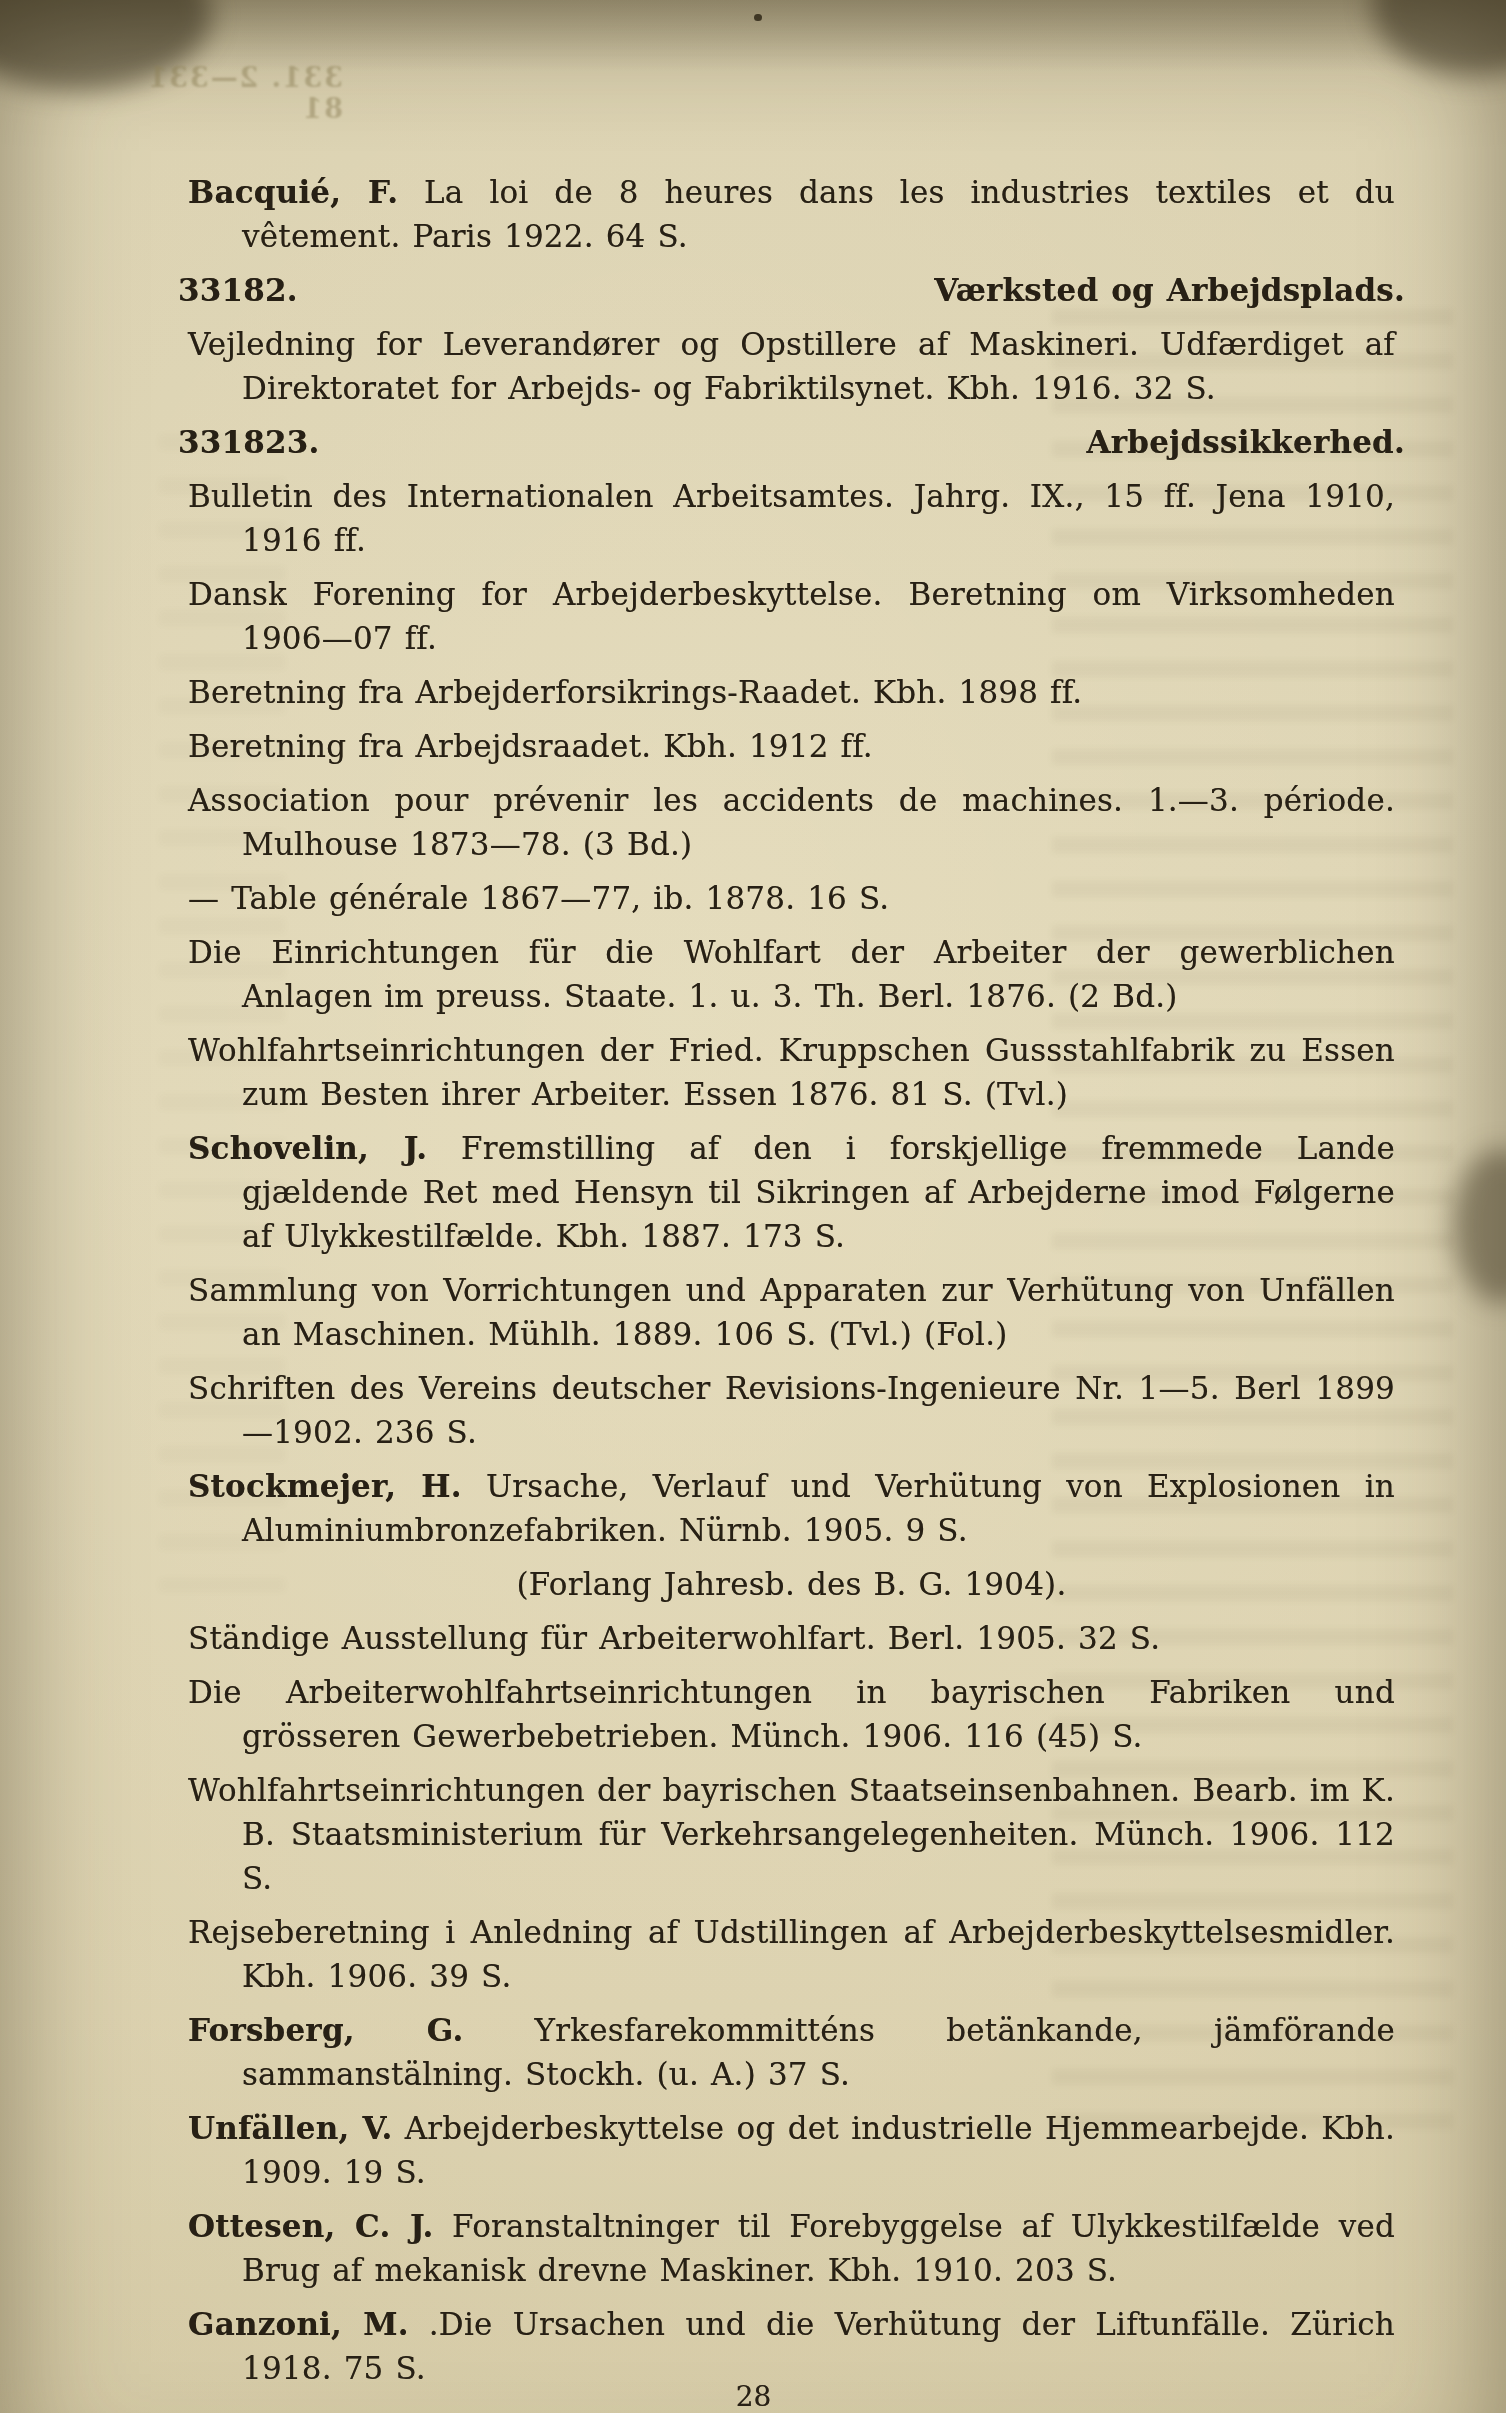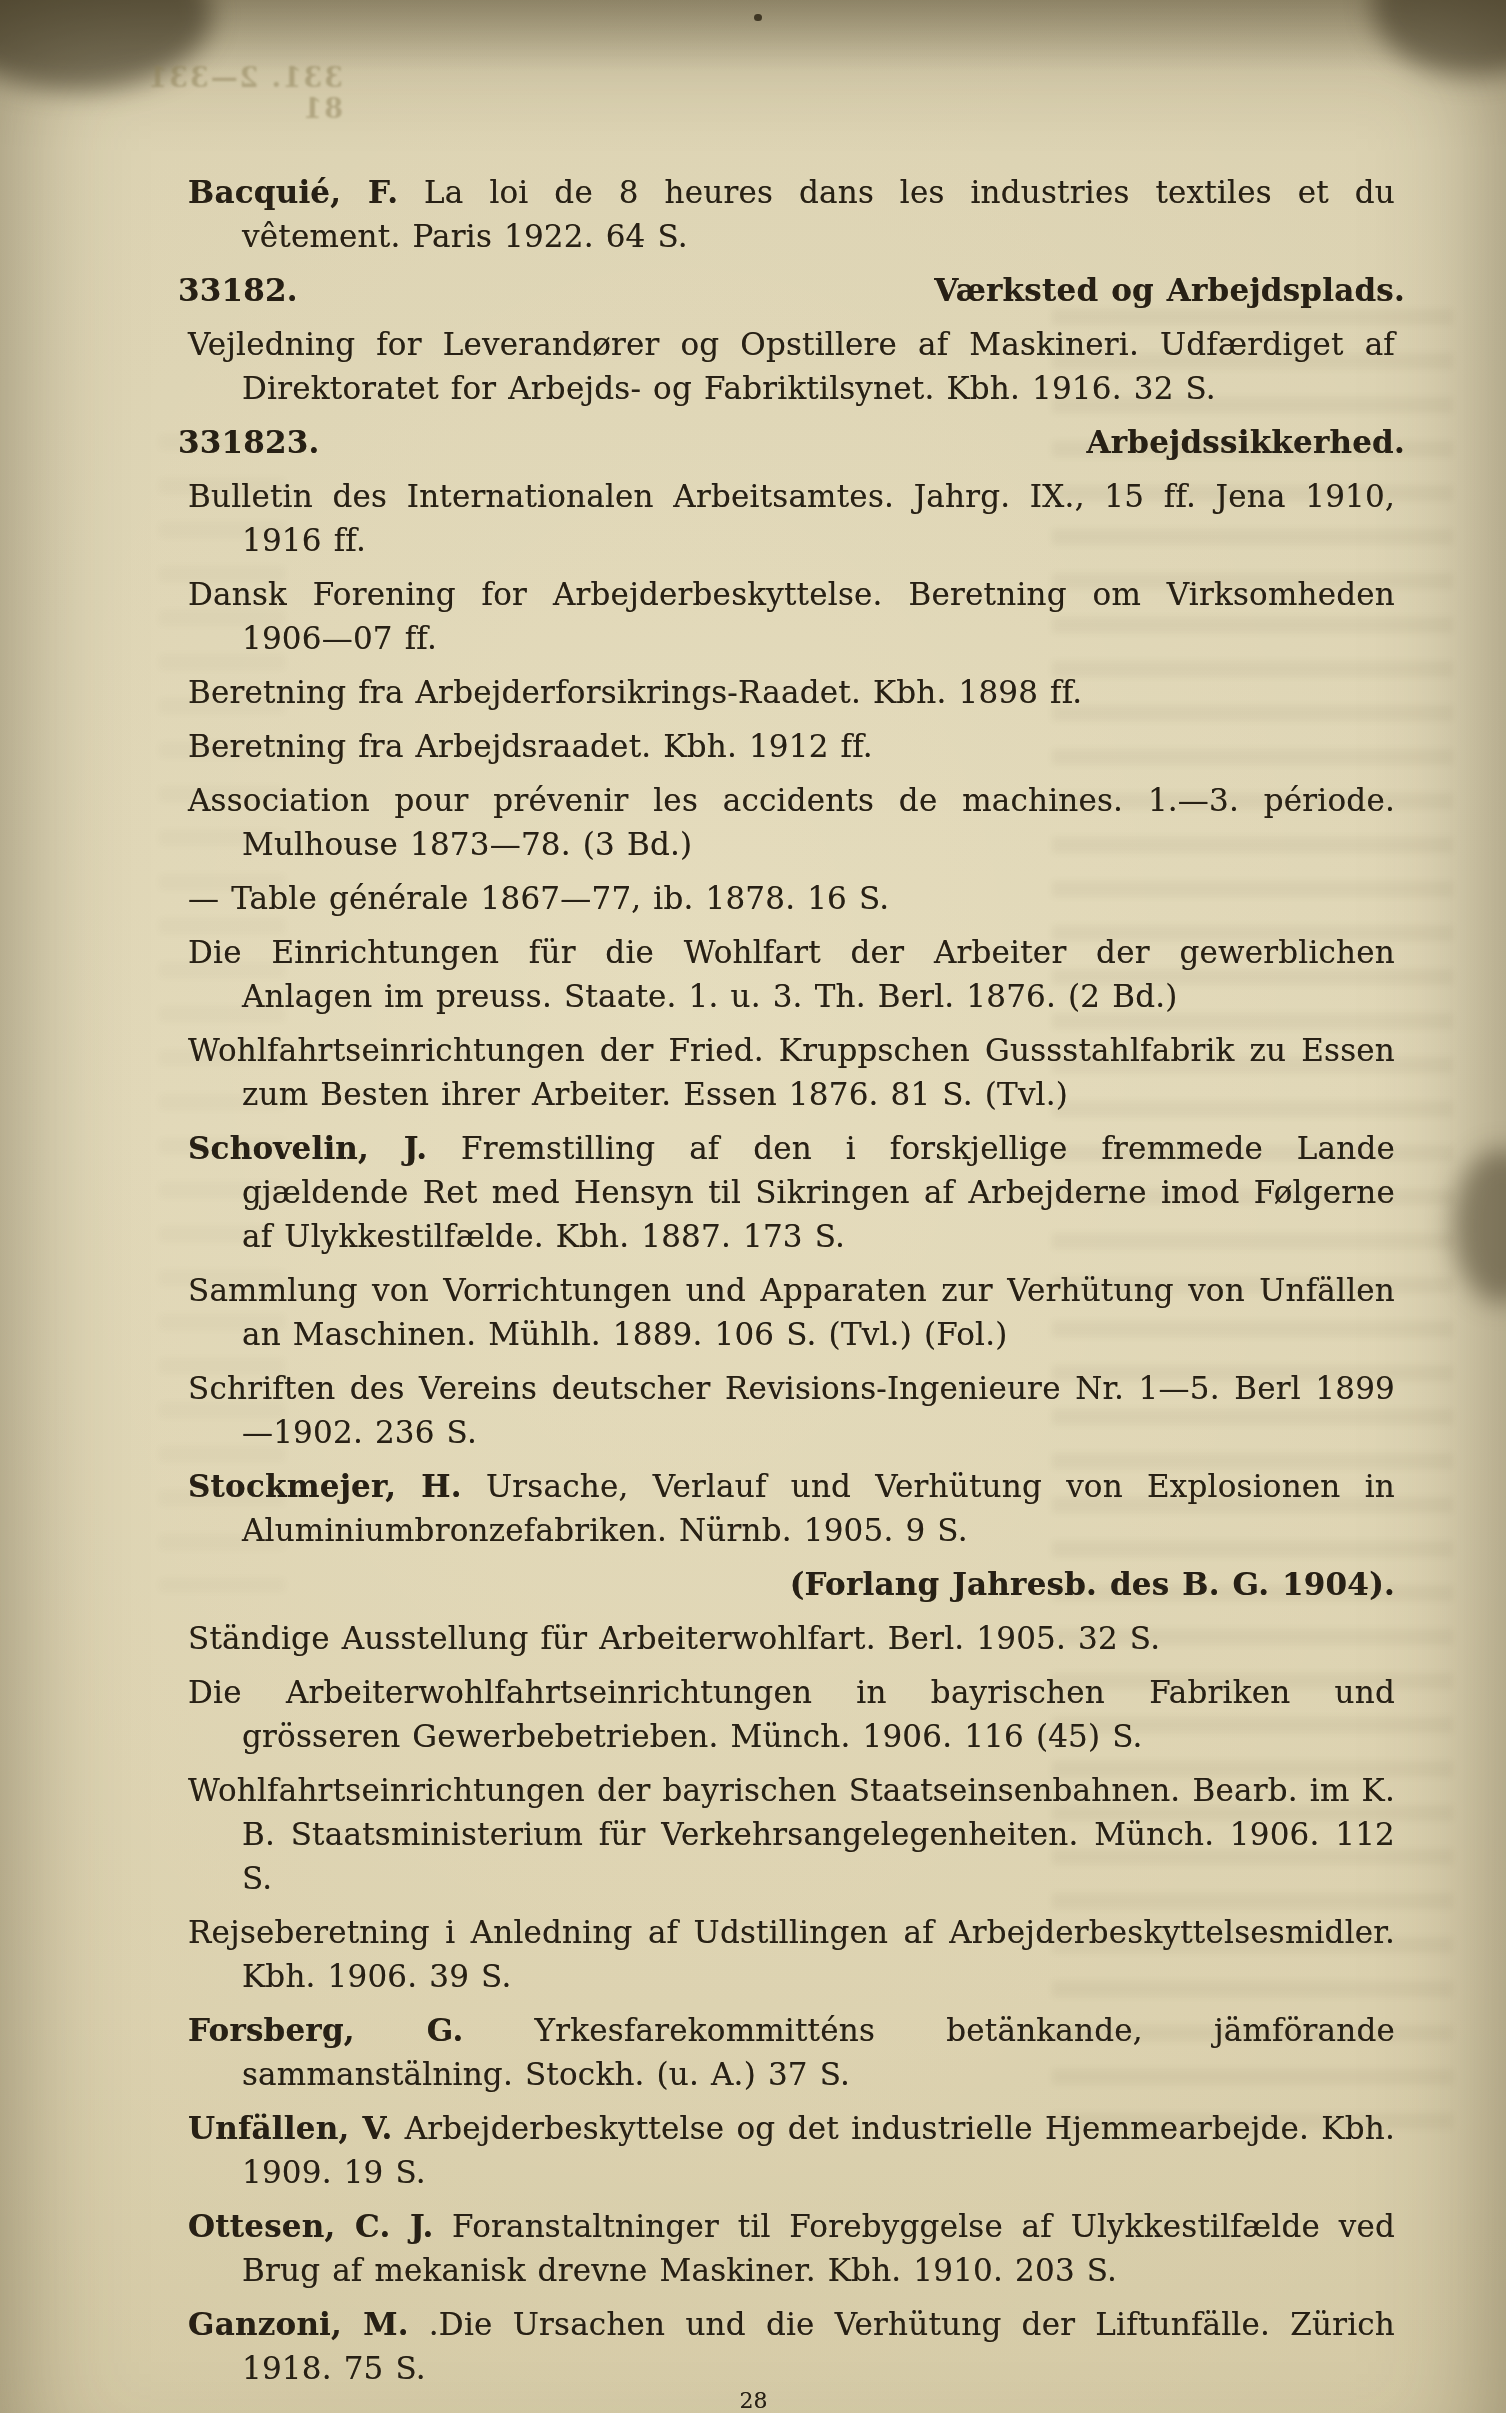--- a/index.html
+++ b/index.html
@@ -62,38 +62,37 @@
     text-shadow: 0 0 0.5px rgba(45,35,15,0.45);
   }
   .entry {
     margin: 10px;
     text-align: justify;
     padding-left: 54px;
     text-indent: -54px;
   }
   .entry b { font-weight: 700; }
   .right-note {
-    text-align: right;
+    text-align: center;
     padding-left: 0;
     text-indent: 0;
-    font-weight: bold;
   }
   .section {
     display: flex;
     justify-content: space-between;
     font-weight: 700;
     gap: 16px;
   }
   .page-number {
     position: absolute;
     bottom: 100px;
     left: 0;
     width: 100%;
     text-align: center;
-    font-size: 22px;
+    font-size: 28px;
     color: #272015;
     text-shadow: 0 0 0.5px rgba(45,35,15,0.45);
   }
 </style>
 </head>
 <body>
 
 <div class="page">
   <div class="topband"></div>
   <div class="blob tl"></div>

